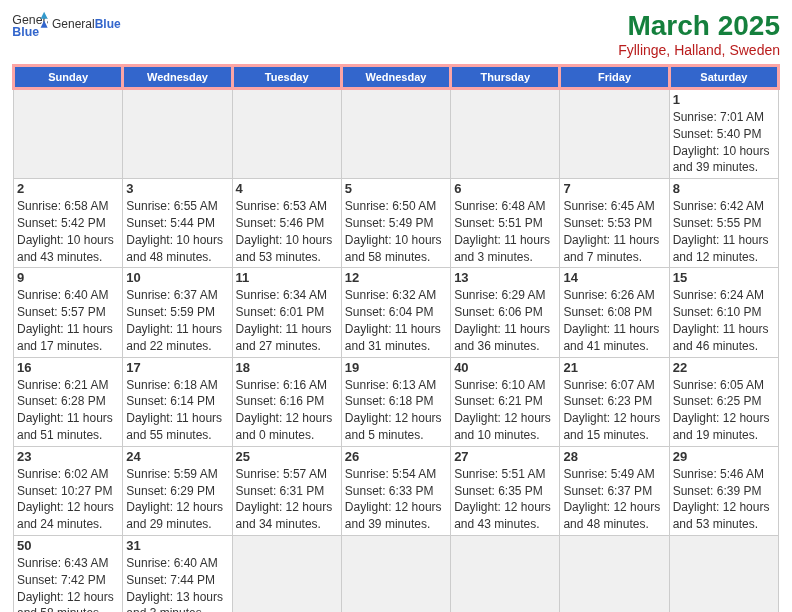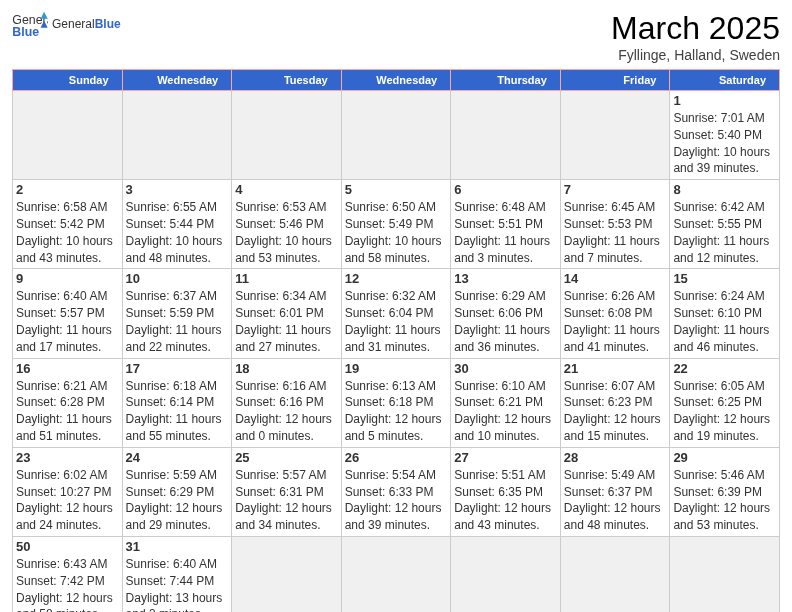--- a/index.html
+++ b/index.html
@@ -26,41 +26,41 @@
       gap: 4px;
     }
     .logo-icon {
       width: 36px;
       height: 30px;
     }
     .title-block {
       text-align: right;
     }
     .month-title {
-      font-size: 32px;
-      color: #000000;
-      font-weight: normal;
+      font-size: 28px;
+      color: #15803d;
+      font-weight: bold;
     }
     .location {
       font-size: 14px;
-      color: #404040;
+      color: #b91c1c;
     }
     .calendar {
       width: 100%;
       border-collapse: collapse;
       table-layout: fixed;
     }
     .calendar thead th {
       background: #3366cc;
       color: #fff;
       font-size: 11px;
       font-weight: bold;
       padding: 4px 13px;
-      text-align: right;
-      border: 1px solid #fca5a5;
+      text-align: center;
+      border: 3px solid #fca5a5;
     }
     .calendar tbody td {
       border: 1px solid #ccc;
       vertical-align: top;
       padding: 2px 3px;
       font-size: 9px;
       color: #333;
       height: 74px;
       background: #fff;
     }
@@ -260,21 +260,21 @@
 and 0 minutes.</div>
           </td>
           <td>
             <span class="day-number">19</span>
             <div class="day-info">Sunrise: 6:13 AM
 Sunset: 6:18 PM
 Daylight: 12 hours
 and 5 minutes.</div>
           </td>
           <td>
-            <span class="day-number">30</span>
+            <span class="day-number">40</span>
             <div class="day-info">Sunrise: 6:10 AM
 Sunset: 6:21 PM
 Daylight: 12 hours
 and 10 minutes.</div>
           </td>
           <td>
             <span class="day-number">21</span>
             <div class="day-info">Sunrise: 6:07 AM
 Sunset: 6:23 PM
 Daylight: 12 hours

